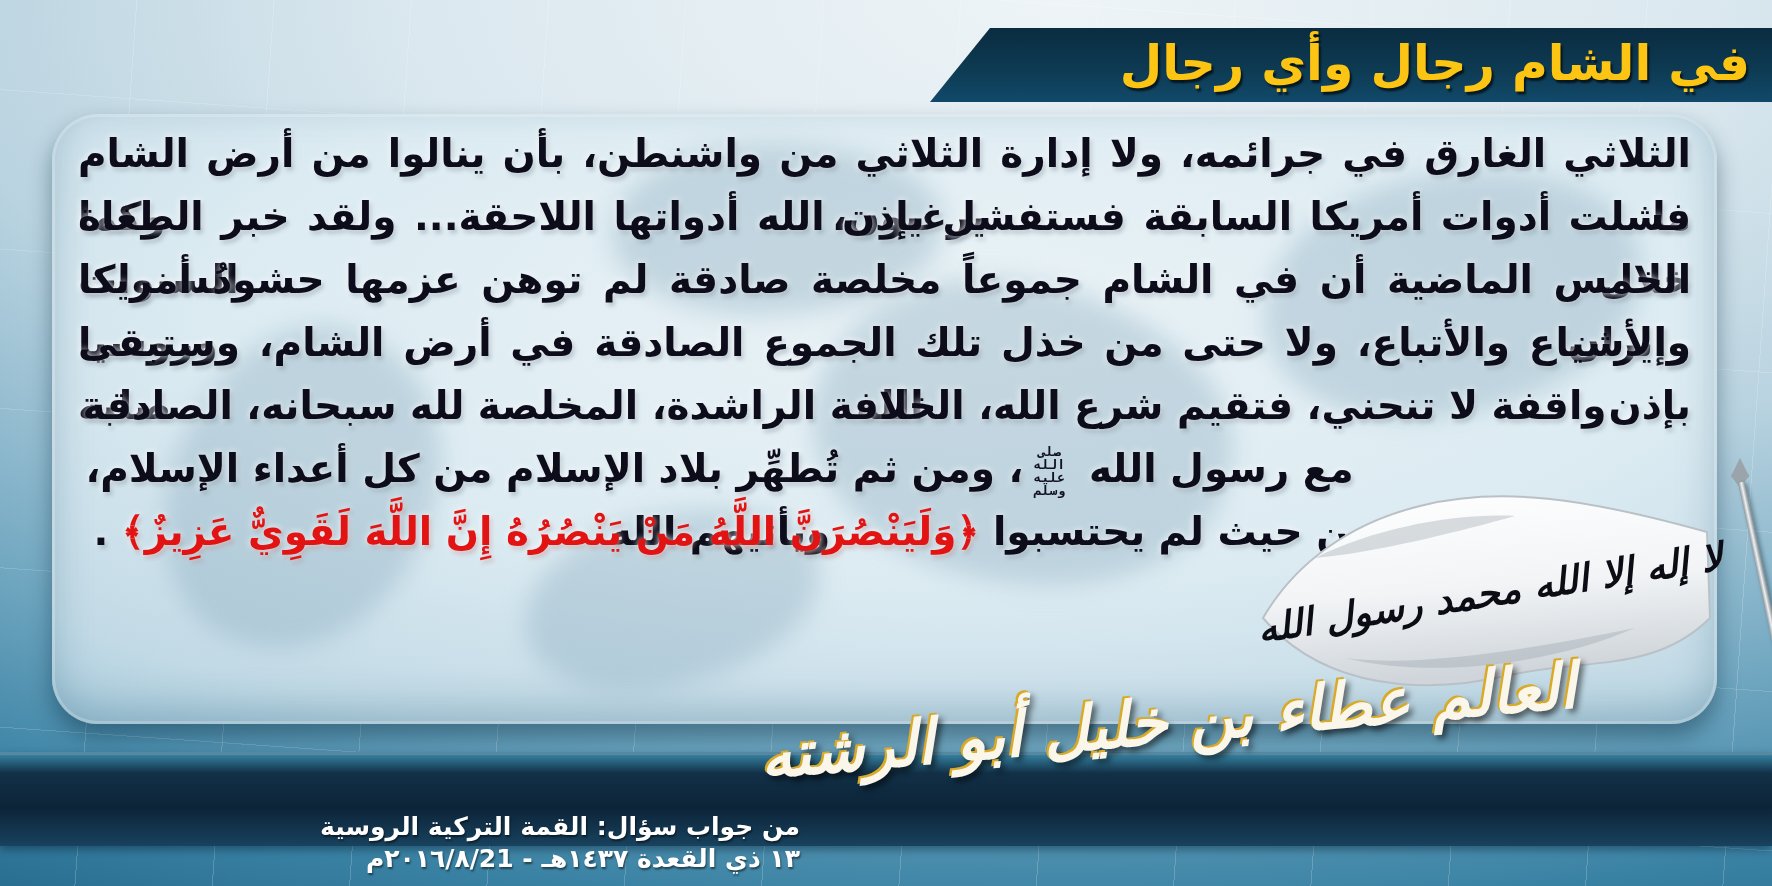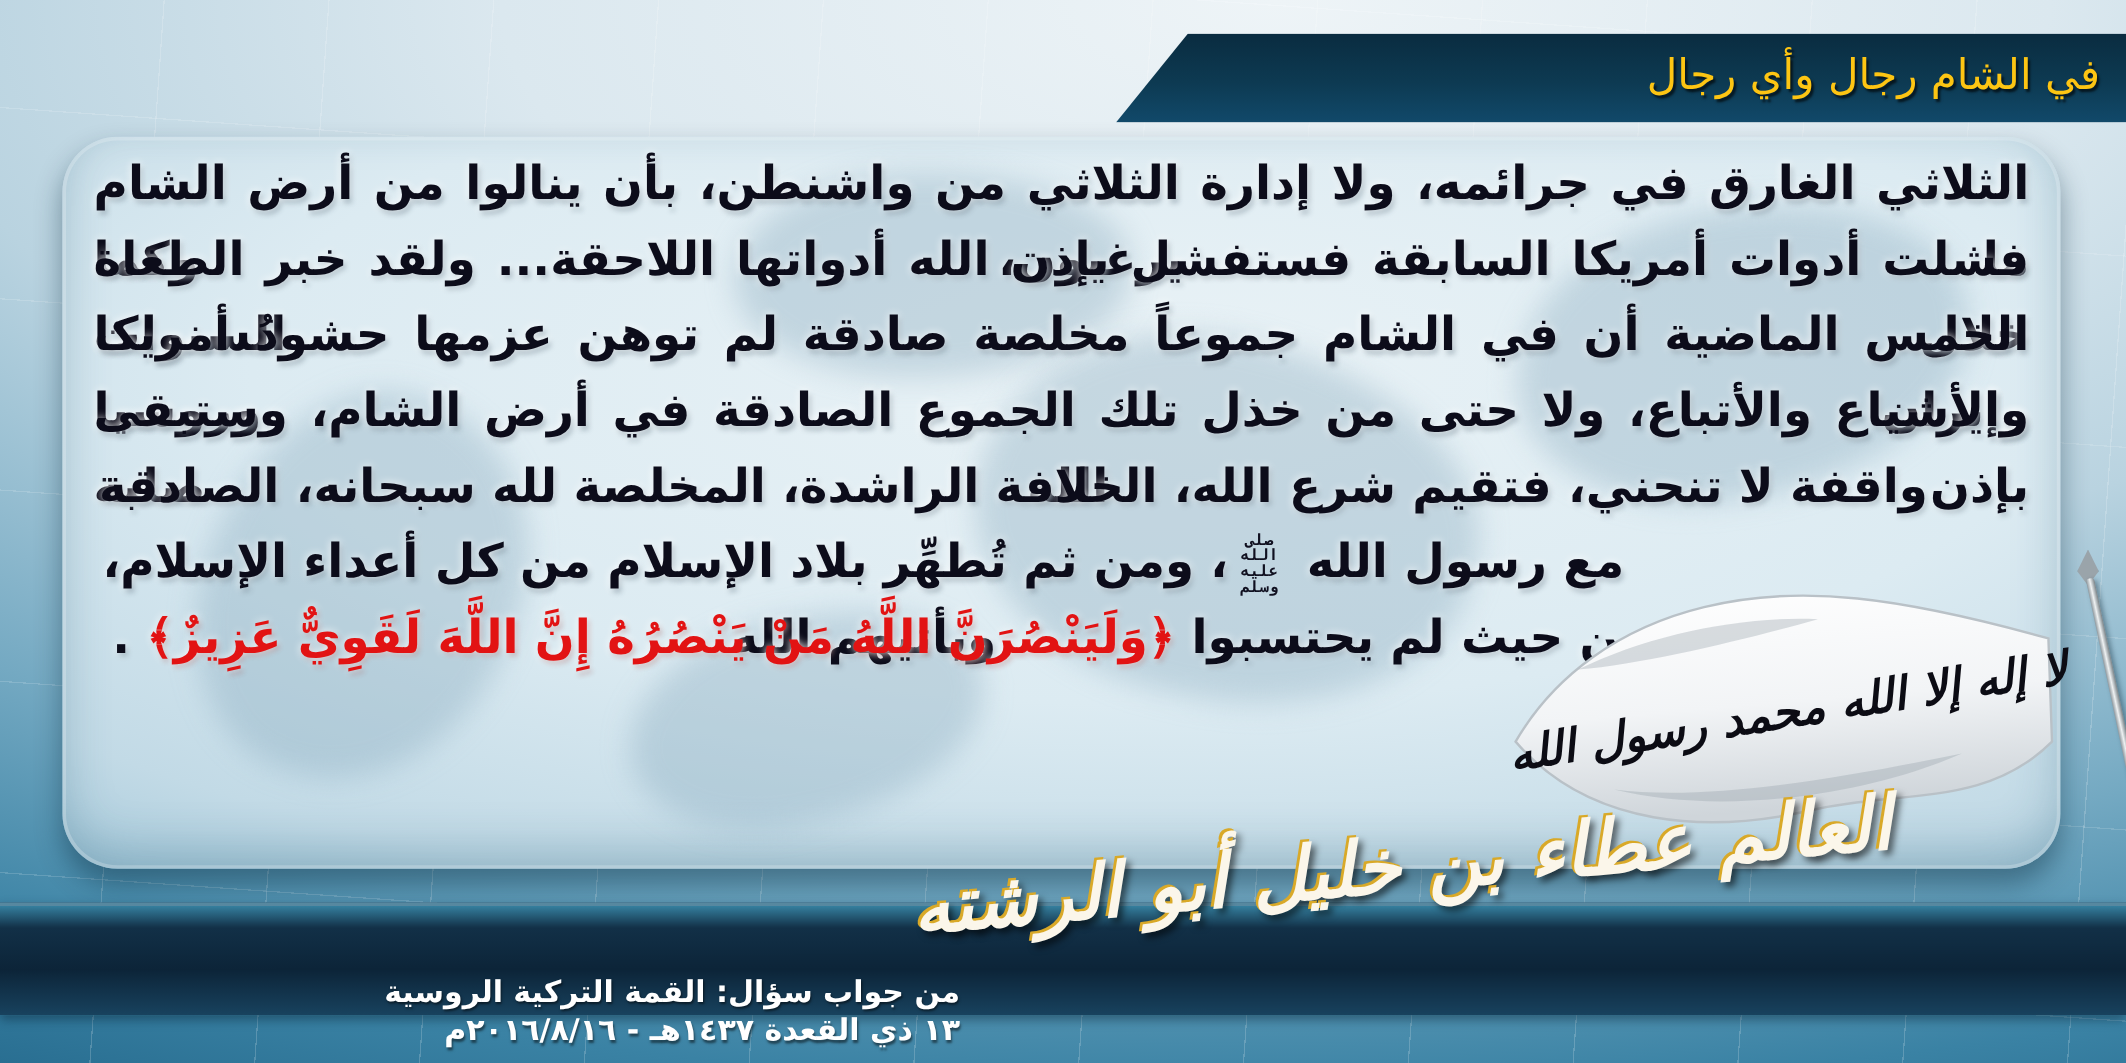--- a/index.html
+++ b/index.html
@@ -21,21 +21,21 @@
   
   .header-banner{
     position:absolute; top:28px; right:0; width:842px; height:74px;
     background: linear-gradient(180deg,#0a2c40 0%,#0d3a52 55%,#11496a 100%);
     clip-path: polygon(60px 0, 100% 0, 100% 100%, 0 100%);
     display:flex; align-items:center; justify-content:flex-start;
     padding:0 22px 4px 0;
     filter: drop-shadow(0 6px 8px rgba(5,30,45,.5));
   }
   .header-banner .title{
-    font-size:35px; font-weight:normal; color:#fdc513;
+    font-size:49px; font-weight:bold; color:#fdc513;
     text-shadow: 2px 3px 2px rgba(0,0,0,.65);
     white-space:nowrap;
   }
 
   
   .panel{
     position:absolute; left:52px; top:114px; width:1665px; height:610px;
     border-radius:46px; overflow:hidden;
     background: radial-gradient(ellipse 120% 120% at 55% 32%,
       #e9f2f6 0%, #dcebf2 38%, #c2dae6 62%, #8fbcd1 84%, #579ab8 100%);
@@ -162,18 +162,18 @@
   <div class="flag-finial"></div>
   <div class="flag-pole"></div>
 
   <div class="bottom-bar"></div>
 
 
   <div class="source-block">
     <div class="source-accent"></div>
     <div class="source-text">
       <div class="s1">من جواب سؤال: القمة التركية الروسية</div>
-      <div class="s2">١٣ ذي القعدة ١٤٣٧هـ - ٢٠١٦/٨/١٦م</div>
+      <div class="s2">١٣ ذي القعدة ١٤٣٧هـ - ٢٠١٦/٨/21م</div>
     </div>
   </div>
 
   <div class="signature">العالم عطاء بن خليل أبو الرشته</div>
 </div>
 
 </body></html>

